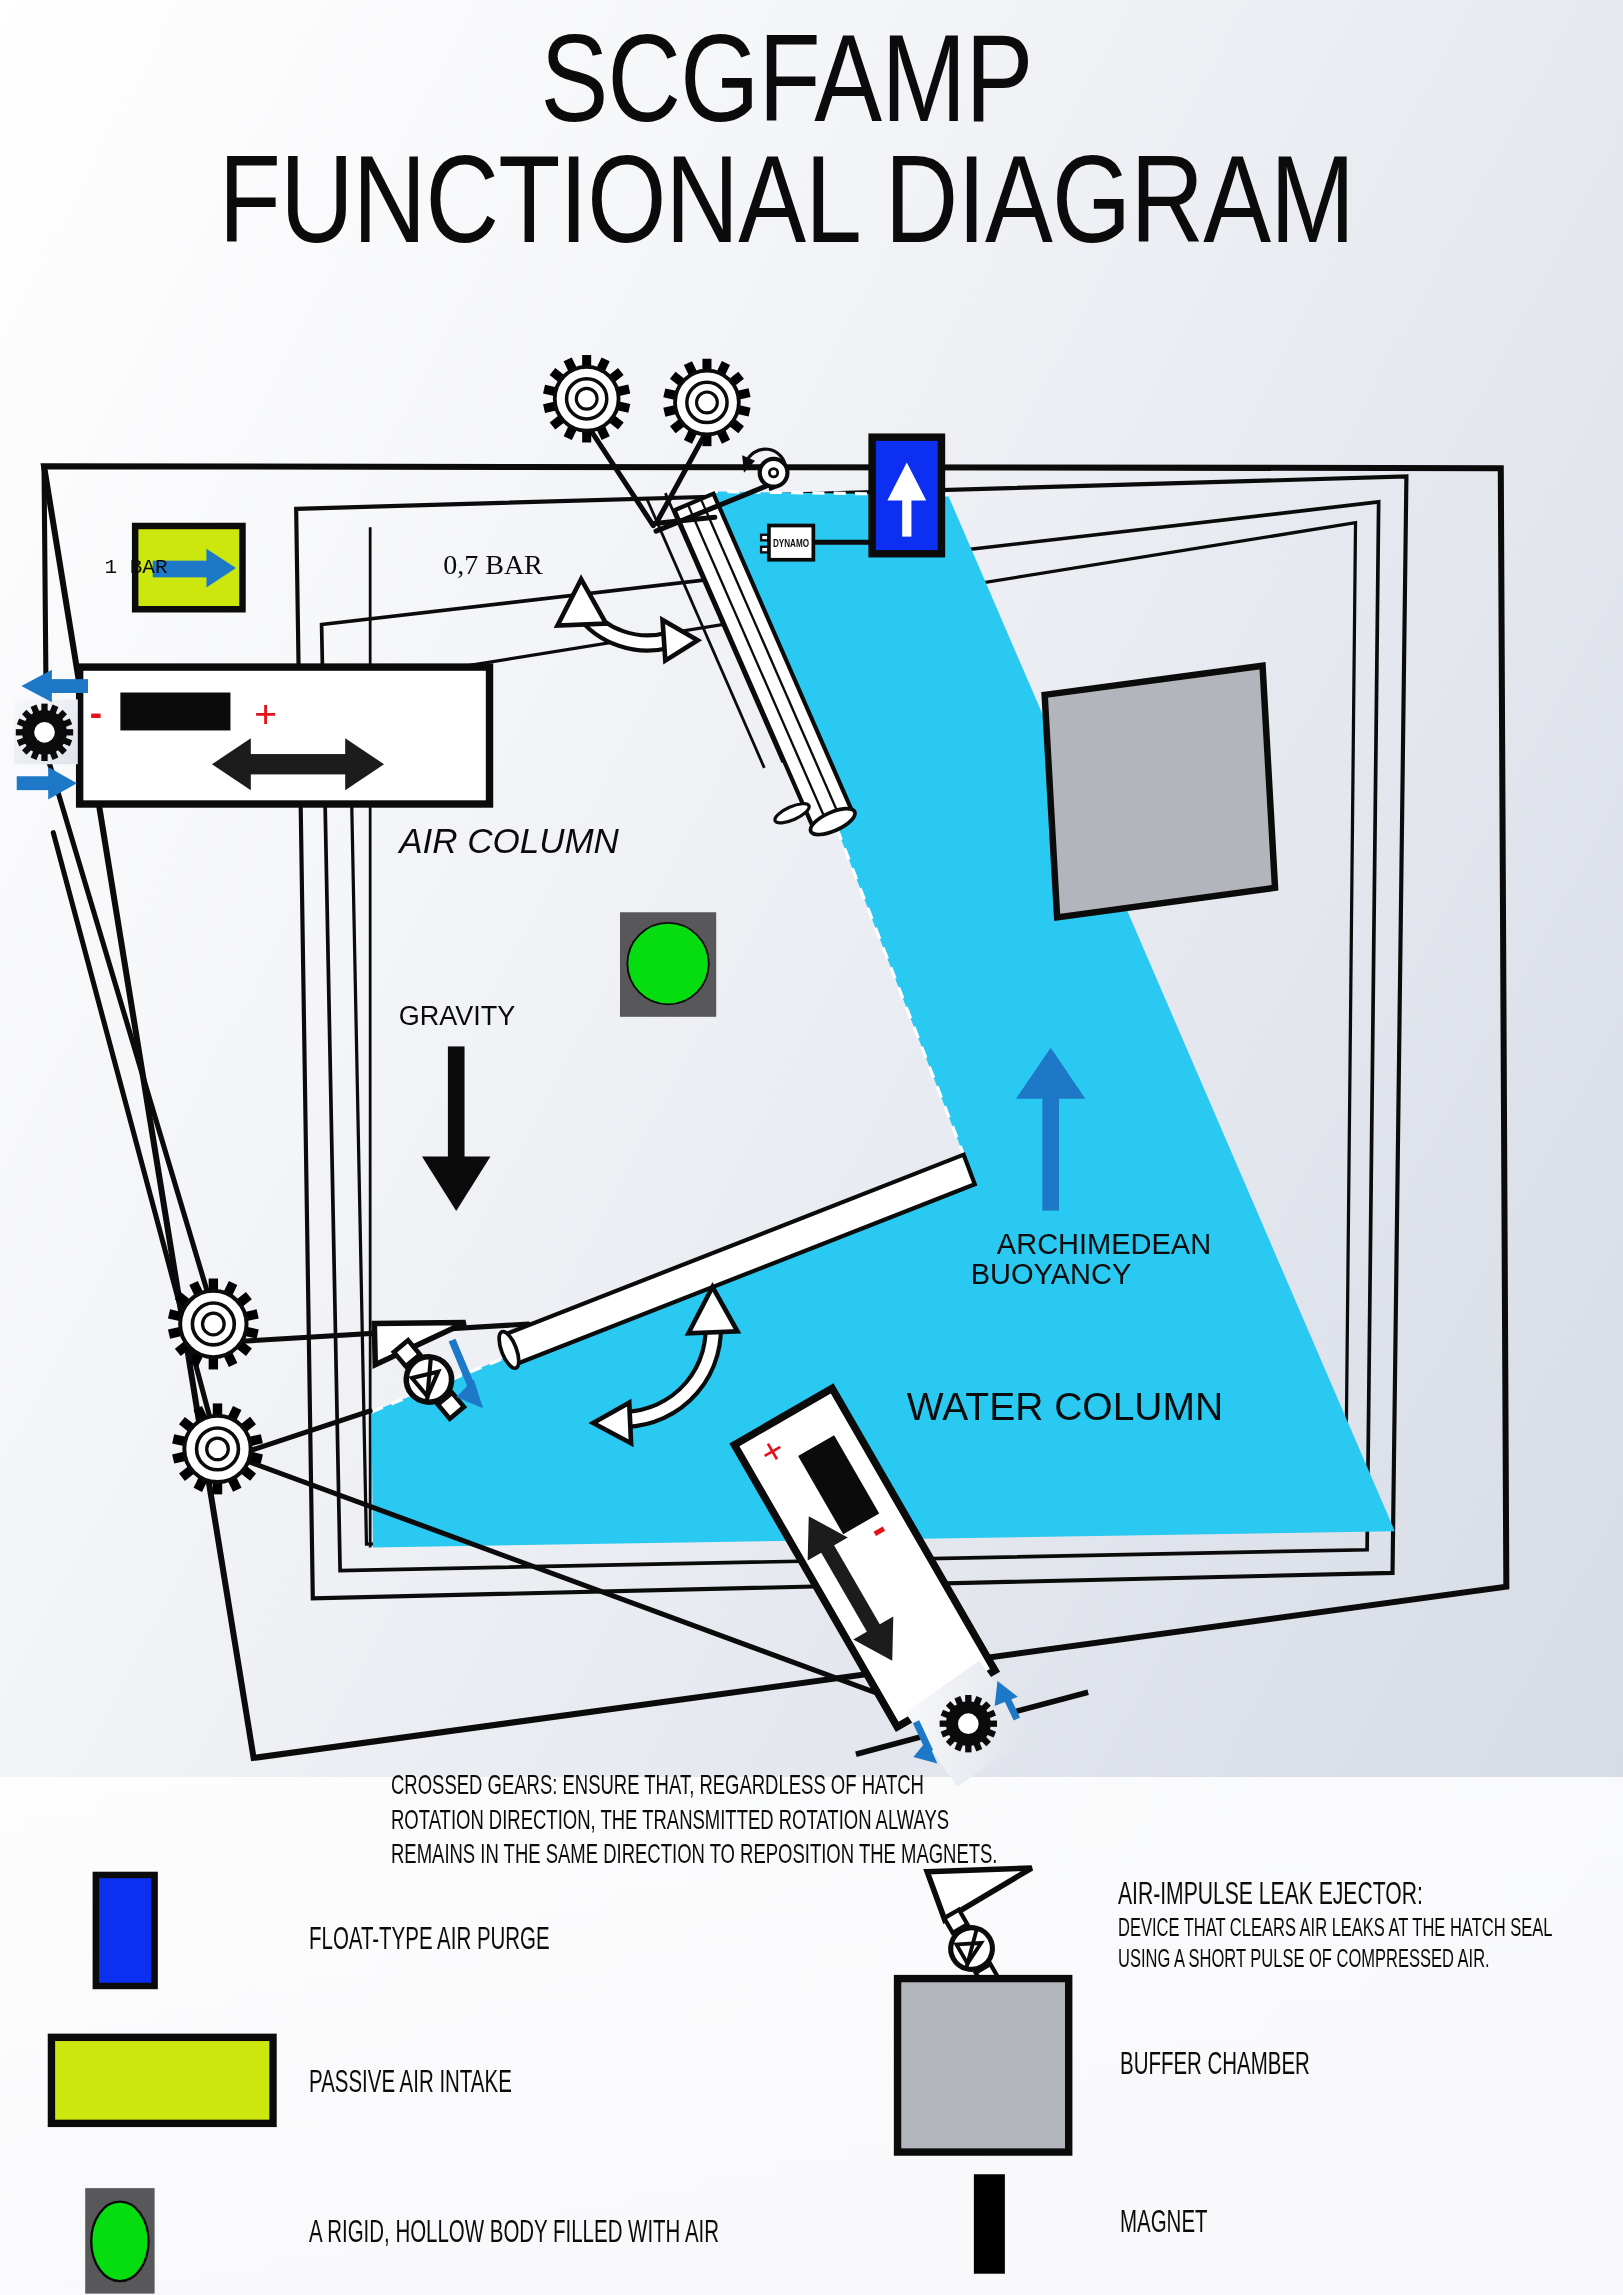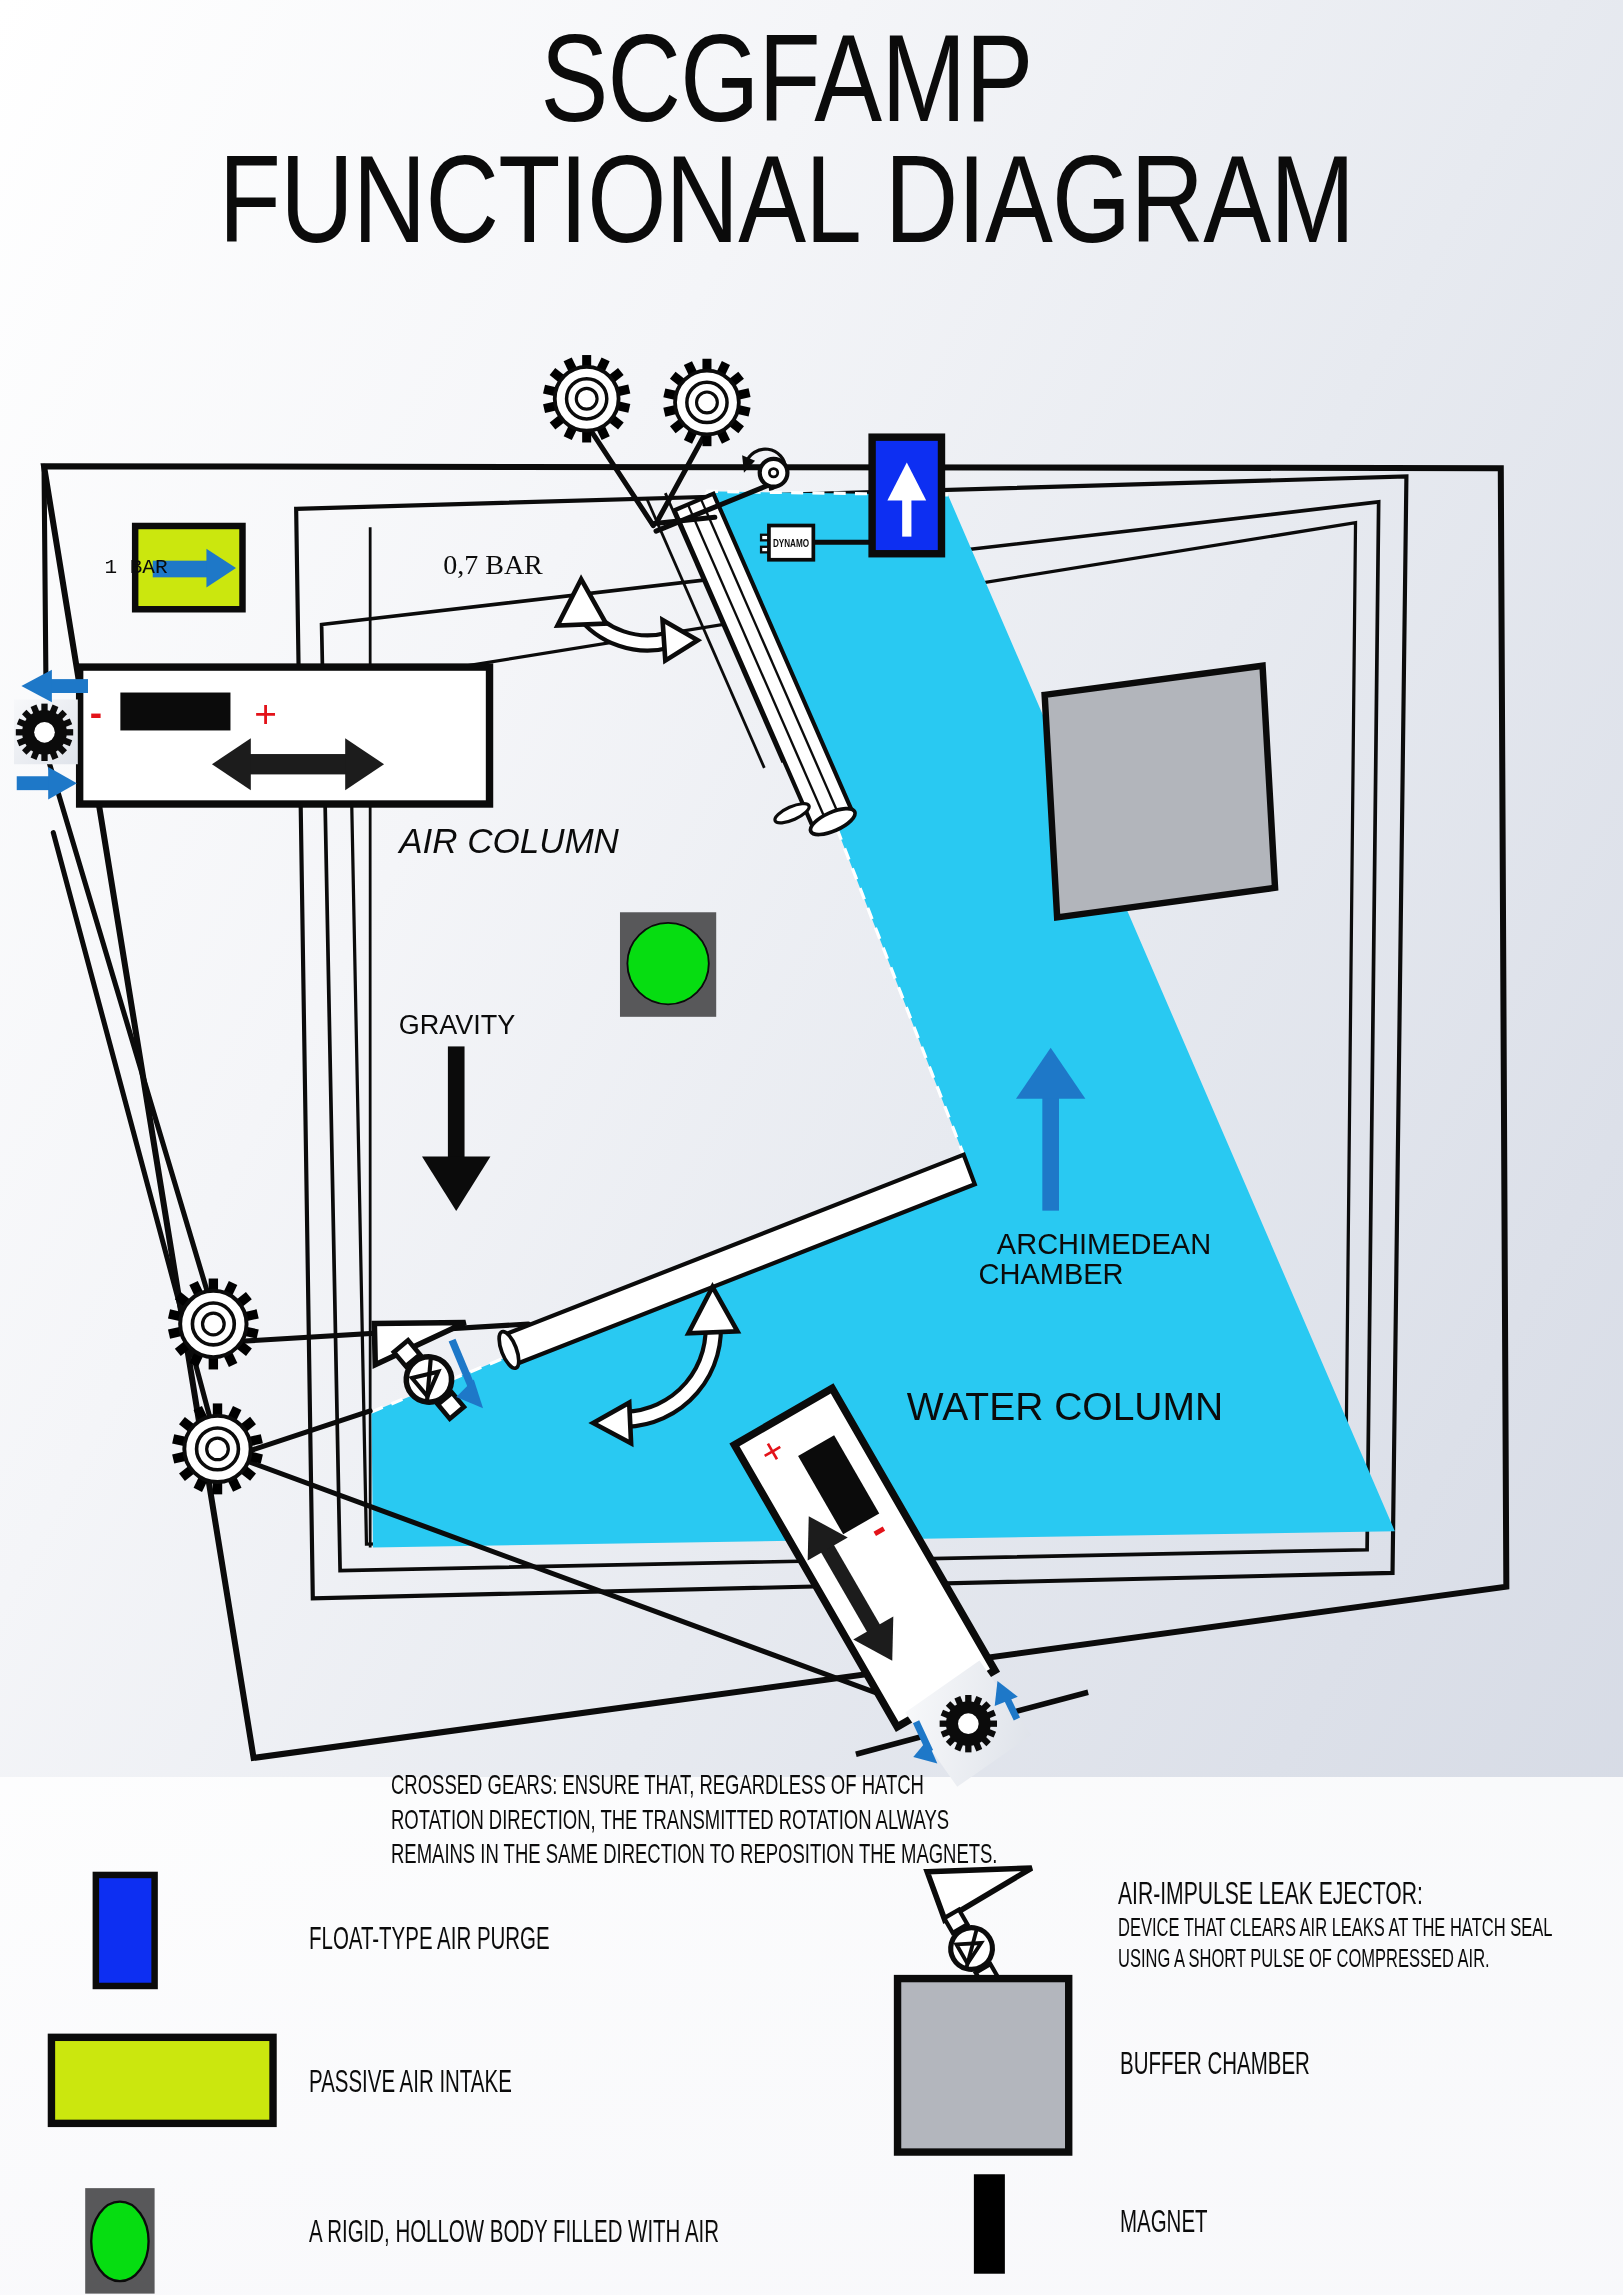--- a/index.html
+++ b/index.html
@@ -248,23 +248,23 @@
 
 <div class="title-wrap">
   <div class="tline">SCGFAMP</div>
   <div class="tline">FUNCTIONAL DIAGRAM</div>
 </div>
 
 <div class="lbl serif center" style="left:136px;top:567px;font-size:21px;font-family:Liberation Mono, monospace;">1 BAR</div>
 <div class="lbl serif center" style="left:493px;top:565px;font-size:28px;">0,7 BAR</div>
 
 <div class="lbl center" style="left:509px;top:841px;font-size:35px;font-style:italic;">AIR COLUMN</div>
-<div class="lbl center" style="left:457px;top:1016px;font-size:27px;margin-top:9px;">GRAVITY</div>
+<div class="lbl center" style="left:457px;top:1016px;font-size:27px;">GRAVITY</div>
 <div class="lbl center" style="left:1104px;top:1244px;font-size:29px;">ARCHIMEDEAN</div>
-<div class="lbl center" style="left:1051px;top:1274px;font-size:29px;">CHAMBER</div>
+<div class="lbl center" style="left:1051px;top:1274px;font-size:29px;">BUOYANCY</div>
 <div class="lbl center" style="left:1065px;top:1407px;font-size:39px;">WATER COLUMN</div>
 <div class="lbl center" style="left:791px;top:543px;font-size:10.2px;font-weight:bold;transform:translate(-50%,-50%) scaleX(0.8);z-index:6;">DYNAMO</div>
 
 <div class="note-wrap">
   <div class="nline">CROSSED GEARS: ENSURE THAT, REGARDLESS OF HATCH</div>
   <div class="nline">ROTATION DIRECTION, THE TRANSMITTED ROTATION ALWAYS</div>
   <div class="nline">REMAINS IN THE SAME DIRECTION TO REPOSITION THE MAGNETS.</div>
 </div>
 
 <div class="lbl condL" style="left:309px;top:1939px;font-size:31px;">FLOAT-TYPE AIR PURGE</div>

